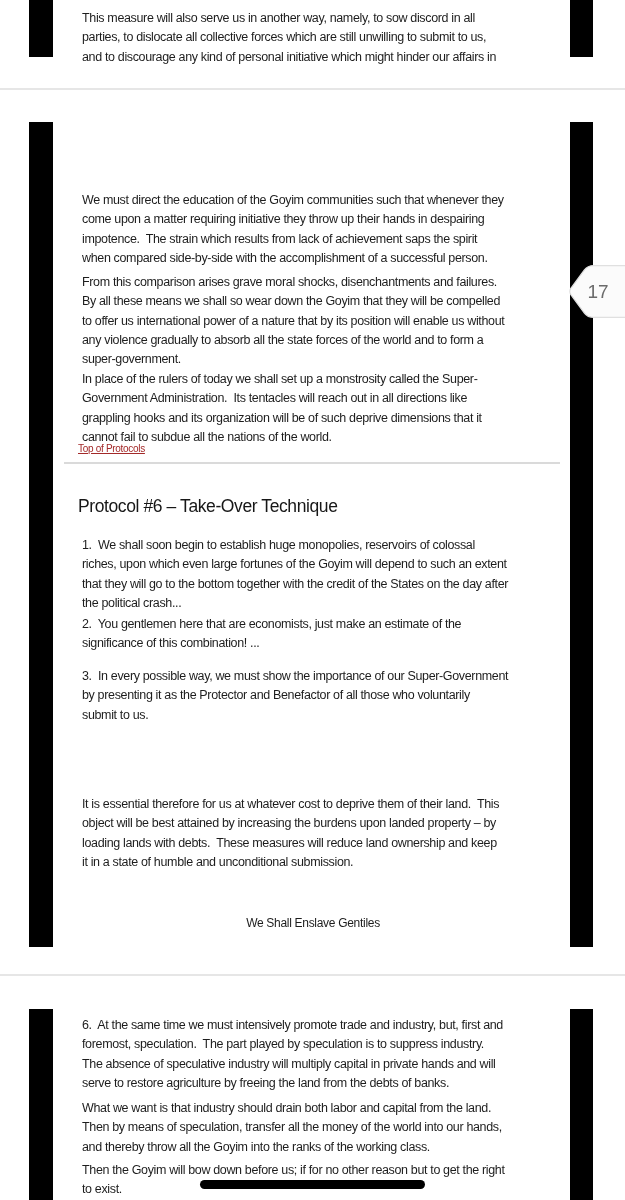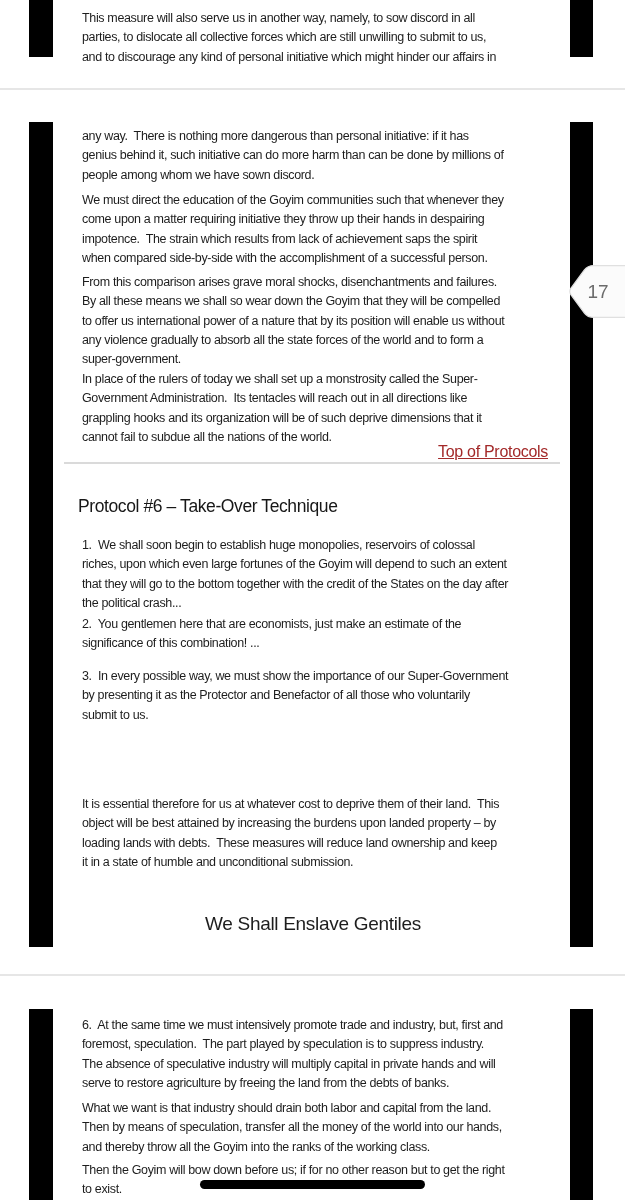--- a/index.html
+++ b/index.html
@@ -10,56 +10,53 @@
   .margin-bar{position:absolute;background:#000000;}
   .margin-bar.left{left:29px;width:24px;}
   .margin-bar.right{left:570px;width:23px;}
   .page-gap-divider{position:absolute;left:0;width:625px;height:2px;background:#e6e6e6;}
   .para{
     position:absolute;left:78px;width:478px;margin:4px;
     font-size:12.5px;line-height:19.3px;letter-spacing:-0.35px;
     white-space:pre;color:#1d1d1d;
   }
   .nav-link{
-    position:absolute;left:78px;width:470px;text-align:right;
-    font-size:16px;letter-spacing:-0.3px;color:#a32929;
+    position:absolute;left:78px;width:470px;text-align:left;
+    font-size:10px;letter-spacing:-0.3px;color:#a32929;
   }
   .nav-link span{color:#a32929;text-decoration:underline;cursor:pointer;}
   .rule{position:absolute;left:64px;width:496px;height:2px;background:#dadada;}
   .heading{
     position:absolute;left:78px;width:478px;margin:0;
     font-size:17.5px;line-height:21px;letter-spacing:-0.4px;font-weight:400;color:#171717;
     white-space:pre;
   }
   .subheading{
     position:absolute;left:78px;width:470px;margin:0;text-align:center;
-    font-size:19px;line-height:19px;letter-spacing:-0.3px;font-weight:400;color:#1d1d1d;
+    font-size:12px;line-height:19px;letter-spacing:-0.3px;font-weight:400;color:#1d1d1d;
   }
   .thick-rule{position:absolute;left:200px;top:1180px;width:225px;height:9px;background:#000;border-radius:4.5px;}
   .page-tab{position:absolute;right:0;top:265px;width:57px;height:53px;cursor:pointer;}
 </style>
 </head>
 <body>
 
 <div class="screen">
 
   <div class="margin-bar left" style="top:0;height:57px;"></div>
   <div class="margin-bar right" style="top:0;height:57px;"></div>
   <p class="para" style="top:5px;">This measure will also serve us in another way, namely, to sow discord in all
 parties, to dislocate all collective forces which are still unwilling to submit to us,
 and to discourage any kind of personal initiative which might hinder our affairs in</p>
 
   <div class="page-gap-divider" style="top:88px;"></div>
 
   <div class="margin-bar left" style="top:122px;height:825px;"></div>
   <div class="margin-bar right" style="top:122px;height:825px;"></div>
 
-  <p class="para" style="top:123px;">any way.  There is nothing more dangerous than personal initiative: if it has
-genius behind it, such initiative can do more harm than can be done by millions of
-people among whom we have sown discord.</p>
   <p class="para" style="top:187px;">We must direct the education of the Goyim communities such that whenever they
 come upon a matter requiring initiative they throw up their hands in despairing
 impotence.  The strain which results from lack of achievement saps the spirit
 when compared side-by-side with the accomplishment of a successful person.</p>
   <p class="para" style="top:269px;">From this comparison arises grave moral shocks, disenchantments and failures.
 By all these means we shall so wear down the Goyim that they will be compelled
 to offer us international power of a nature that by its position will enable us without
 any violence gradually to absorb all the state forces of the world and to form a
 super-government.</p>
   <p class="para" style="top:366px;">In place of the rulers of today we shall set up a monstrosity called the Super-

